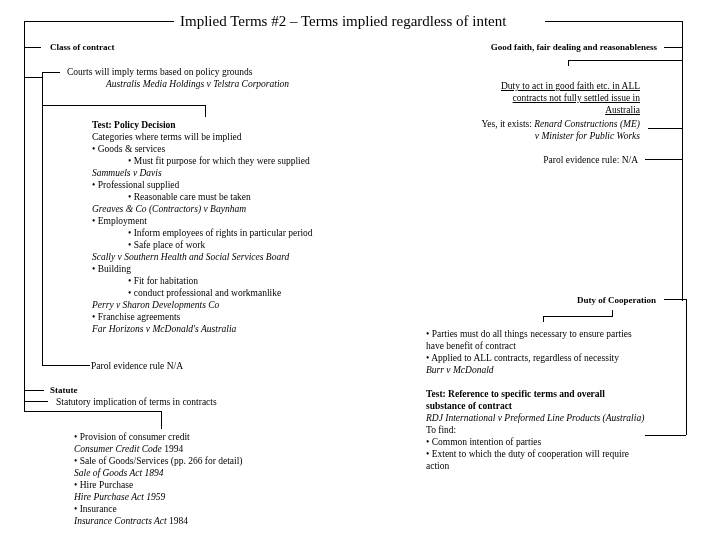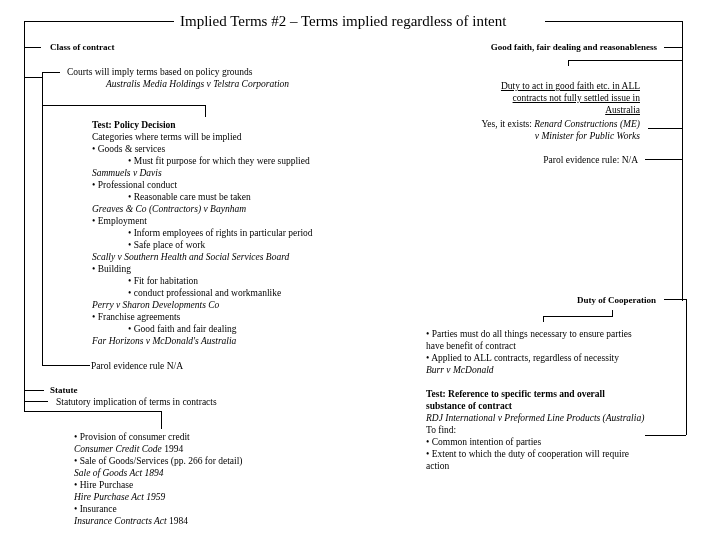--- a/index.html
+++ b/index.html
@@ -55,36 +55,35 @@
 <div class="t i" style="left:66px; top:78px;margin-left:40px;">Australis Media Holdings v Telstra Corporation</div>
 
 <div class="blk" style="left:92px; top:119px;">
   <div class="b">Test: Policy Decision</div>
   <div>Categories where terms will be implied</div>
 
   <div>• Goods &amp; services</div>
   <div class="ind">• Must fit purpose for which they were supplied</div>
   <div class="i">Sammuels v Davis</div>
 
-  <div>• Professional conduct</div>
+  <div>• Professional supplied</div>
   <div class="ind">• Reasonable care must be taken</div>
   <div class="i">Greaves &amp; Co (Contractors) v Baynham</div>
 
   <div>• Employment</div>
   <div class="ind">• Inform employees of rights in particular period</div>
   <div class="ind">• Safe place of work</div>
   <div class="i">Scally v Southern Health and Social Services Board</div>
 
   <div>• Building</div>
   <div class="ind">• Fit for habitation</div>
   <div class="ind">• conduct professional and workmanlike</div>
   <div class="i">Perry v Sharon Developments Co</div>
 
   <div>• Franchise agreements</div>
-  <div class="ind">• Good faith and fair dealing</div>
   <div class="i">Far Horizons v McDonald's Australia</div>
 </div>
 
 <div class="t" style="left:91px; top:360px;">Parol evidence rule N/A</div>
 
 <div class="t b" style="left:50px; top:384px; font-size:9px;">Statute</div>
 <div class="t" style="left:56px; top:396px;">Statutory implication of terms in contracts</div>
 
 <div class="blk" style="left:74px; top:431px;">
   <div>• Provision of consumer credit</div>

